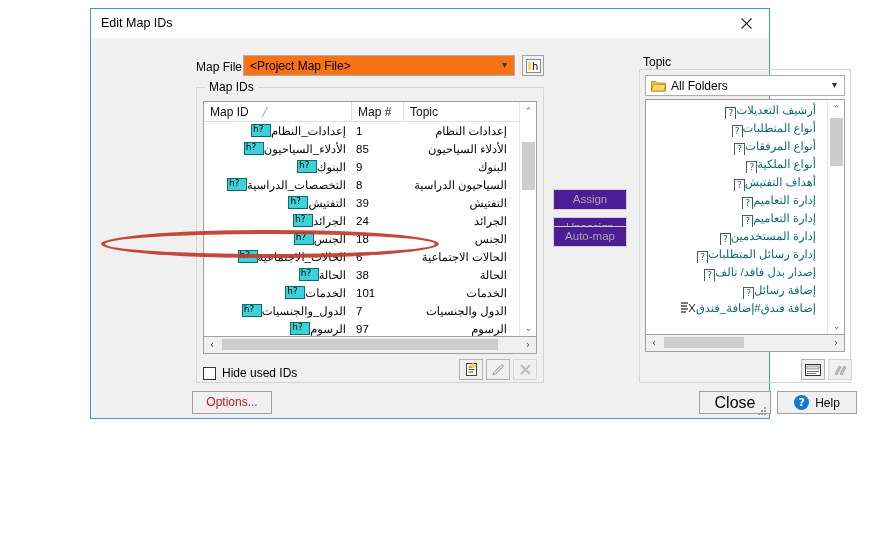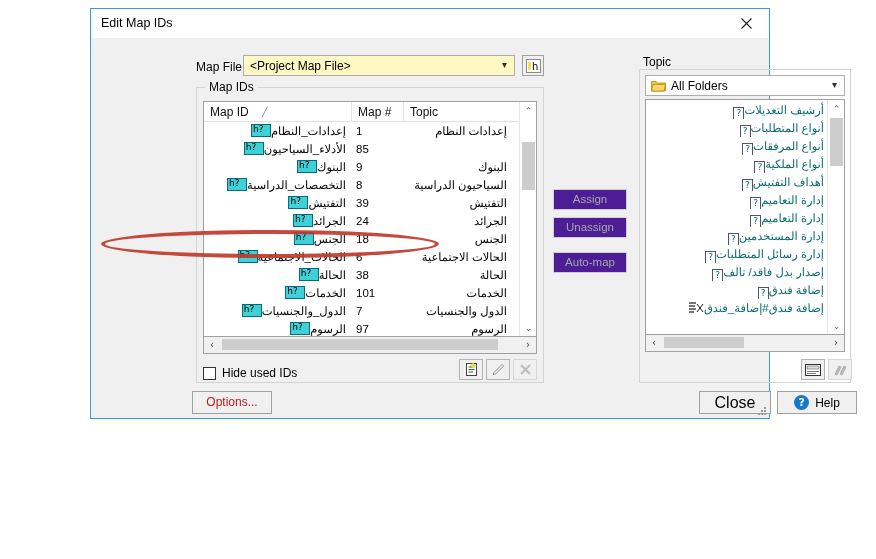--- a/index.html
+++ b/index.html
@@ -40,21 +40,21 @@
   }
 
   
   #mapfile-label {
     position: absolute; left: 105px; top: 51px;
     font-size: 12px; color: #000;
   }
   #mapfile-combo {
     position: absolute; left: 152px; top: 46px;
     width: 272px; height: 21px;
-    background: #fef9c3;
+    background: #f97316;
     border: 1px solid #adadad;
     font-size: 12px; color: #000;
     cursor: pointer;
   }
   #mapfile-combo .val {
     position: absolute; left: 6px; top: 3px;
     white-space: nowrap;
   }
   #mapfile-combo .chev {
     position: absolute; right: 7px; top: 3px;
@@ -214,21 +214,21 @@
     width: 74px; height: 21px;
     background: #4c1d95;
     border: 1px solid #d0d0d0;
     color: #a8a8a8;
     font-size: 11.5px;
     text-align: center; line-height: 19px;
     cursor: default;
   }
   #btn-assign   { top: 180px; }
   #btn-unassign { top: 208px; }
-  #btn-automap  { top: 243px; }
+  #btn-automap  { top: 217px; }
 
   
   #topic-combo {
     position: absolute; left: 554px; top: 66px;
     width: 200px; height: 21px;
     background: #ffffff;
     border: 1px solid #adadad;
     font-size: 12px; color: #000;
     cursor: pointer;
   }
@@ -256,21 +256,21 @@
     position: absolute; left: 0; top: 1px;
     width: 182px; height: 232px;
     overflow: hidden;
   }
   .trow {
     position: relative;
     height: 18px;
     font-size: 11.5px;
     color: #0b6b70;
     direction: rtl; text-align: right;
-    padding-right: 4px;
+    padding-right: 12px;
     line-height: 18px;
     white-space: nowrap; overflow: hidden;
     cursor: pointer;
   }
   .tq-icon {
     display: inline-block;
     width: 11px; height: 13px;
     background: #ffffff;
     border: 1px solid #555;
     color: #0b6b70;
@@ -432,20 +432,21 @@
     </div>
     <div id="mapids-rows">
         <div class="mrow">
           <div class="c-id"><span>إعدادات_النظام</span><span class="mid-icon"></span></div>
           <div class="c-num">1</div>
           <div class="c-topic">إعدادات النظام</div>
         </div>
         <div class="mrow">
           <div class="c-id"><span>الأدلاء_السياحيون</span><span class="mid-icon"></span></div>
           <div class="c-num">85</div>
+          <div class="c-topic">الأدلاء السياحيون</div>
         </div>
         <div class="mrow">
           <div class="c-id"><span>البنوك</span><span class="mid-icon"></span></div>
           <div class="c-num">9</div>
           <div class="c-topic">البنوك</div>
         </div>
         <div class="mrow">
           <div class="c-id"><span>التخصصات_الدراسية</span><span class="mid-icon"></span></div>
           <div class="c-num">8</div>
           <div class="c-topic">السياحيون الدراسية</div>
@@ -527,21 +528,21 @@
         <div class="trow"><span>أرشيف التعديلات</span><span class="tq-icon">?</span></div>
         <div class="trow"><span>أنواع المتطلبات</span><span class="tq-icon">?</span></div>
         <div class="trow"><span>أنواع المرفقات</span><span class="tq-icon">?</span></div>
         <div class="trow"><span>أنواع الملكية</span><span class="tq-icon">?</span></div>
         <div class="trow"><span>أهداف التفتيش</span><span class="tq-icon">?</span></div>
         <div class="trow"><span>إدارة التعاميم</span><span class="tq-icon">?</span></div>
         <div class="trow"><span>إدارة التعاميم</span><span class="tq-icon">?</span></div>
         <div class="trow"><span>إدارة المستخدمين</span><span class="tq-icon">?</span></div>
         <div class="trow"><span>إدارة رسائل المتطلبات</span><span class="tq-icon">?</span></div>
         <div class="trow"><span>إصدار بدل فاقد/ تالف</span><span class="tq-icon">?</span></div>
-        <div class="trow"><span>إضافة فندق</span><span class="tq-icon">?</span></div>
+        <div class="trow"><span>إضافة رسائل</span><span class="tq-icon">?</span></div>
         <div class="trow"><span>إضافة فندق#إضافة_فندق</span><span class="tm-icon"><svg width="16" height="13" viewBox="0 0 16 13">
               <line x1="1" y1="2" x2="8" y2="2" stroke="#1a1a1a" stroke-width="1.2"></line>
               <line x1="1" y1="5" x2="7" y2="5" stroke="#1a1a1a" stroke-width="1.2"></line>
               <line x1="1" y1="8" x2="8" y2="8" stroke="#1a1a1a" stroke-width="1.2"></line>
               <line x1="1" y1="11" x2="6" y2="11" stroke="#1a1a1a" stroke-width="1.2"></line>
               <path d="M9 11 L15 3" stroke="#1a1a1a" stroke-width="1"></path>
               <path d="M9 3 L15 11" stroke="#1a1a1a" stroke-width="1"></path>
             </svg></span></div>
       </div>
     <div id="topic-vscroll">

